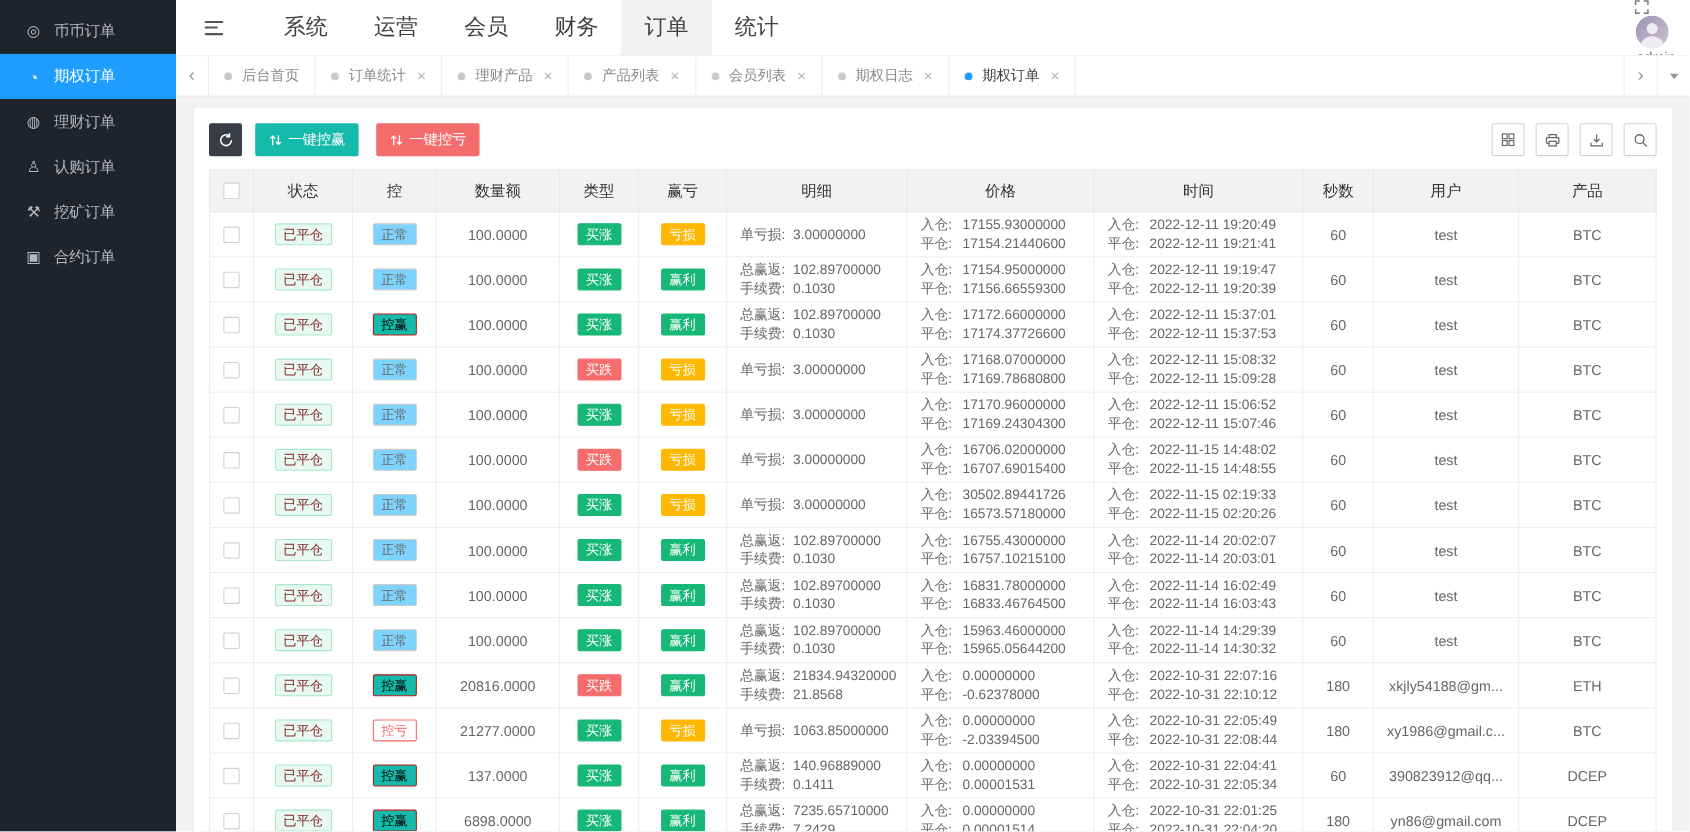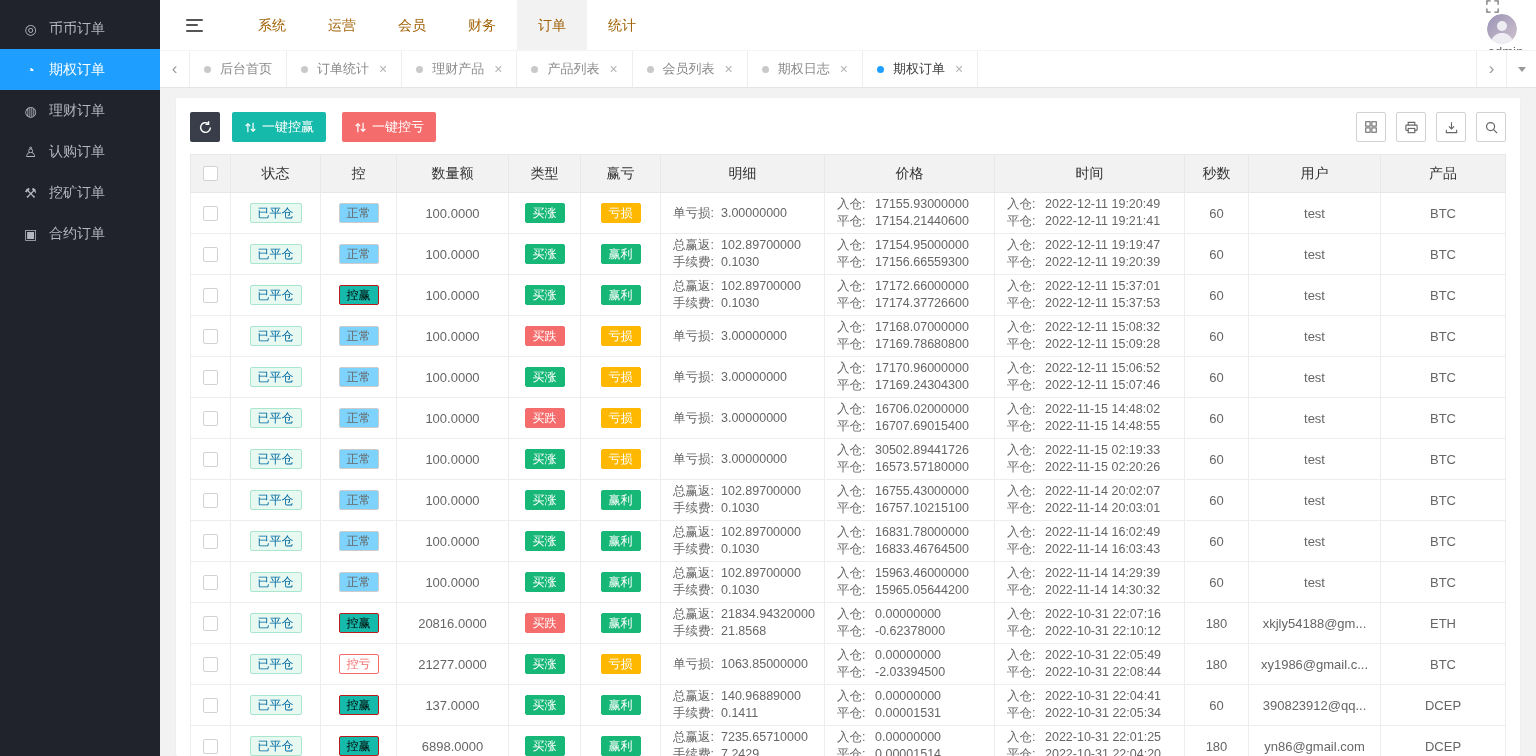--- a/index.html
+++ b/index.html
@@ -20,21 +20,21 @@
   .side-item.active { background: #1e9fff; color: #fff; }
   .side-icon { width: 17px; margin-right: 10px; font-size: 14px; text-align: center; }
 
   
   .main { flex: 1; display: flex; flex-direction: column; min-width: 0; }
   .topnav { height: 50px; background: #fff; display: flex; align-items: center; flex: none; }
   .hamburger { width: 17px; height: 13px; margin-left: 26px; display: flex; flex-direction: column; justify-content: space-between; cursor: pointer; }
   .hamburger i { display: block; height: 2px; background: #555; border-radius: 1px; }
   .hamburger i:nth-child(2) { width: 70%; }
   .top-menu { display: flex; margin-left: 34px; height: 50px; }
-  .top-item { padding: 0 21px; line-height: 50px; font-size: 14px; color: #a16207; cursor: pointer; }
+  .top-item { padding: 0 21px; line-height: 50px; font-size: 20px; color: #404040; cursor: pointer; }
   .top-item.active { background: #f2f2f2; }
   .top-right { margin-left: auto; display: flex; align-items: center; padding-right: 10px; flex-direction: column; }
   .nav-icon { margin-right: 26px; cursor: pointer; display: flex; align-items: center; }
   .avatar { width: 30px; height: 30px; border-radius: 50%; overflow: hidden; margin-right: 8px; cursor: pointer; flex: none; }
   .admin-name { color: #666; font-size: 13px; cursor: pointer; }
   .caret { width: 0; height: 0; border-left: 4px solid transparent; border-right: 4px solid transparent; border-top: 5px solid #999; margin-left: 6px; }
   .more-vert { color: #666; font-size: 17px; margin-left: 16px; cursor: pointer; line-height: 1; }
 
   
   .tabbar { height: 38px; background: #fff; border-bottom: 1px solid #e4e4e4; border-top: 1px solid #f4f4f4; display: flex; align-items: stretch; flex: none; }
@@ -64,21 +64,21 @@
 
   
   table { width: 100%; border-collapse: collapse; table-layout: fixed; }
   thead th { background: #f2f2f2; border: 1px solid #e8e8e8; height: 38px; font-weight: 400; font-size: 14px; color: #333; text-align: center; }
   tbody td { border: 1px solid #ededed; height: 41px; text-align: center; font-size: 13px; color: #666; padding: 2px 6px; overflow: hidden; white-space: nowrap; }
   td.cell-left { text-align: left; padding-left: 12px; }
 
   .checkbox { width: 15px; height: 15px; border: 1px solid #d2d2d2; border-radius: 2px; background: #fff; margin: 0 auto; cursor: pointer; }
 
   .badge { display: inline-block; min-width: 30px; padding: 0 7px; height: 20px; line-height: 18px; font-size: 12px; border-radius: 2px; }
-  .b-plain-green { background: #e7f9f1; color: #0369a1; border: 1px solid #a8e7cd; }
+  .b-plain-green { background: #e7f9f1; color: #7f1d1d; border: 1px solid #a8e7cd; }
   .b-outline { background: #7dd3fc; color: #666; border: 1px solid #ccc; }
   .b-teal { background: #16baaa; color: #000000; border: 1px solid #b91c1c; }
   .b-outline-red { background: #fff; color: #f56c6c; border: 1px solid #f56c6c; }
   .b-green { background: #16b777; color: #fff; border: 1px solid #16b777; }
   .b-red { background: #f56c6c; color: #fff; border: 1px solid #f56c6c; }
   .b-yellow { background: #ffb800; color: #fff; border: 1px solid #ffb800; }
 
   .kv-line { display: flex; line-height: 17px; font-size: 12.5px; }
   .kv-label { flex: none; width: 38px; text-align: left; }
   .kv-value { text-align: left; }

